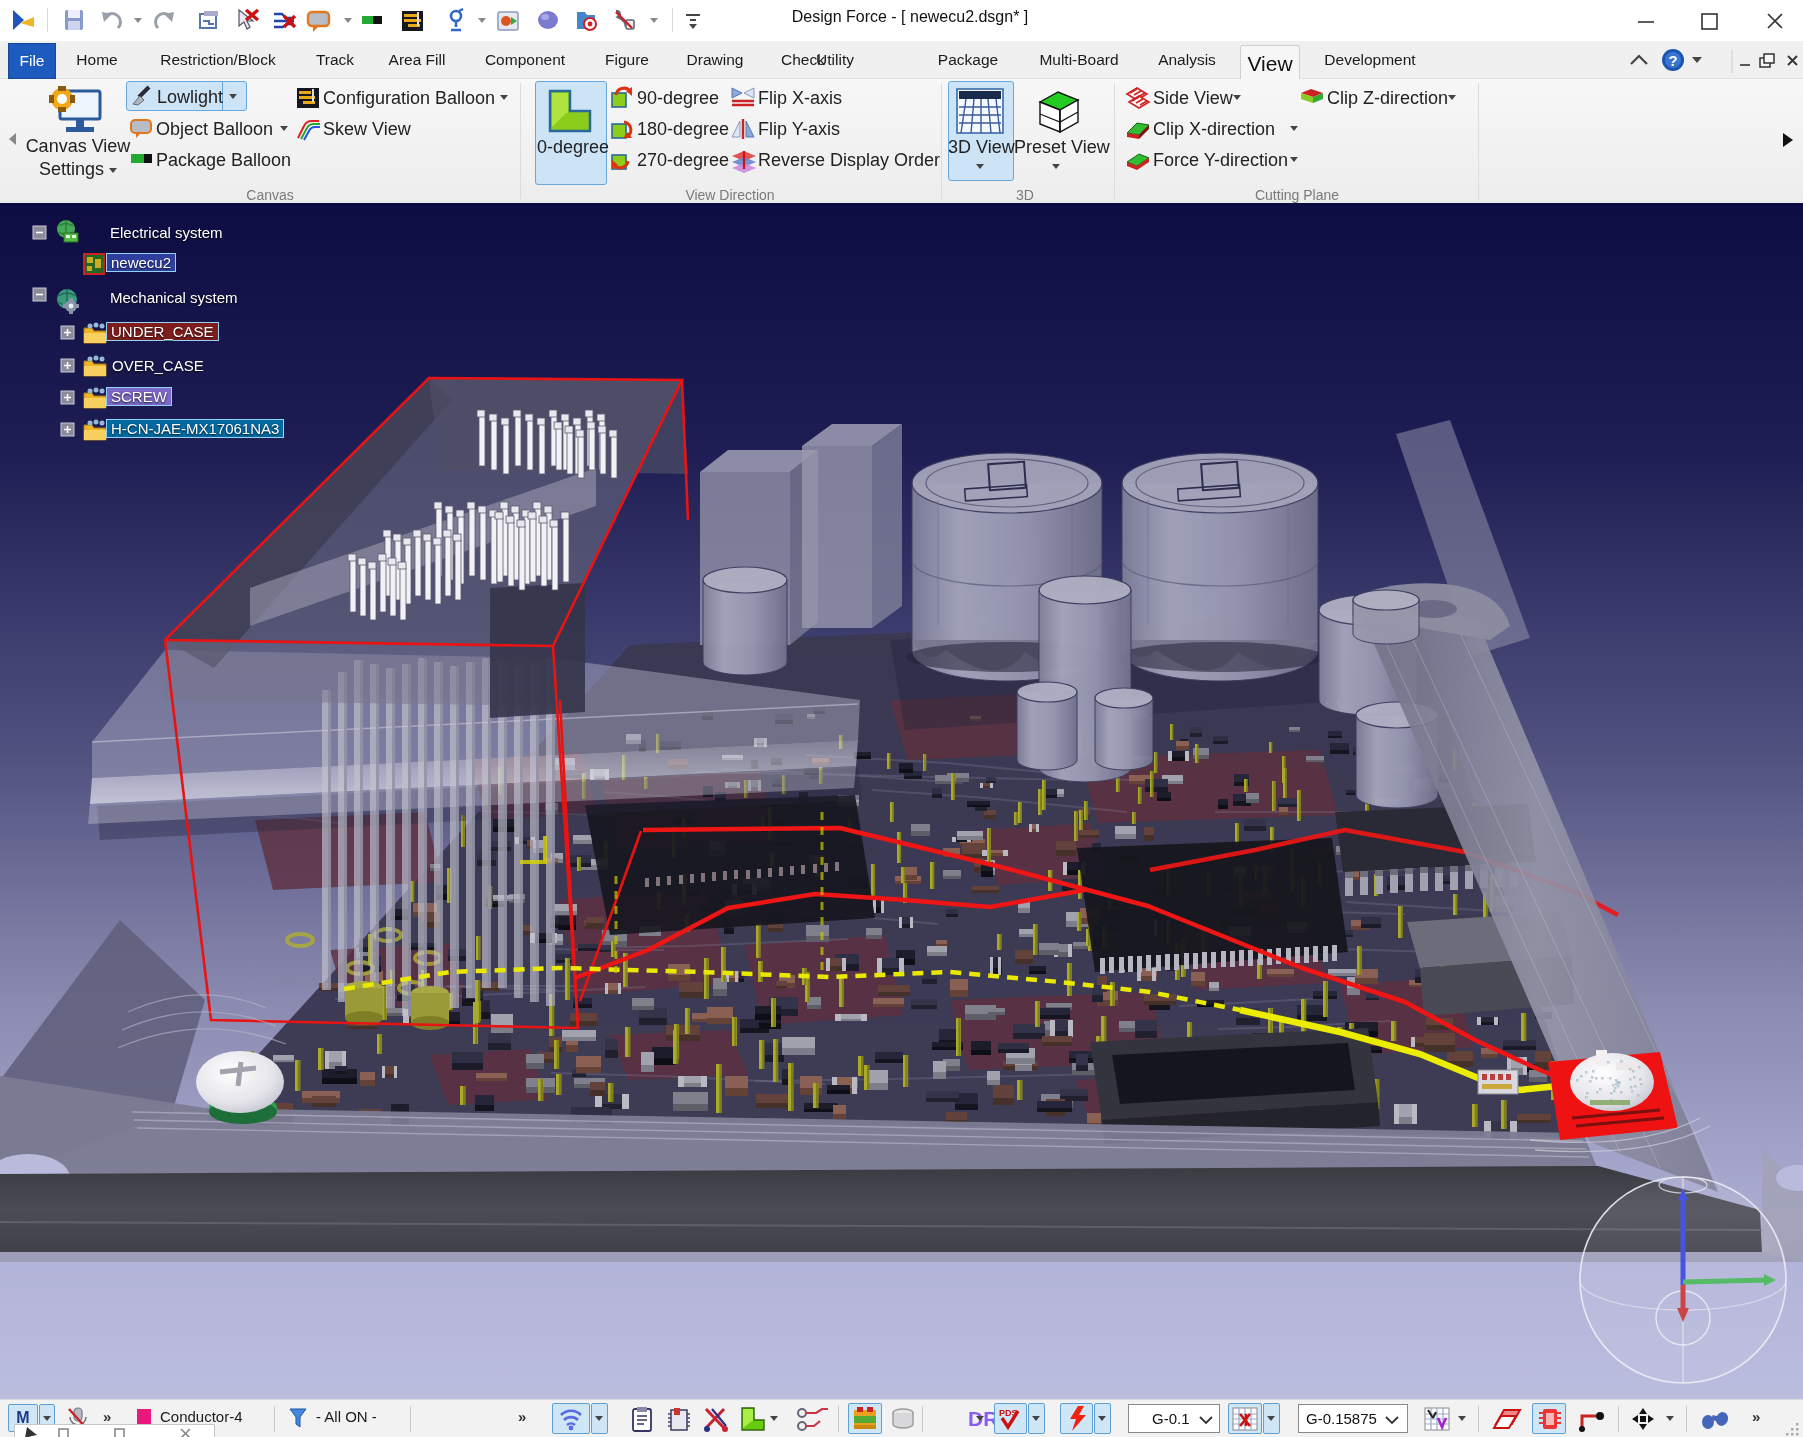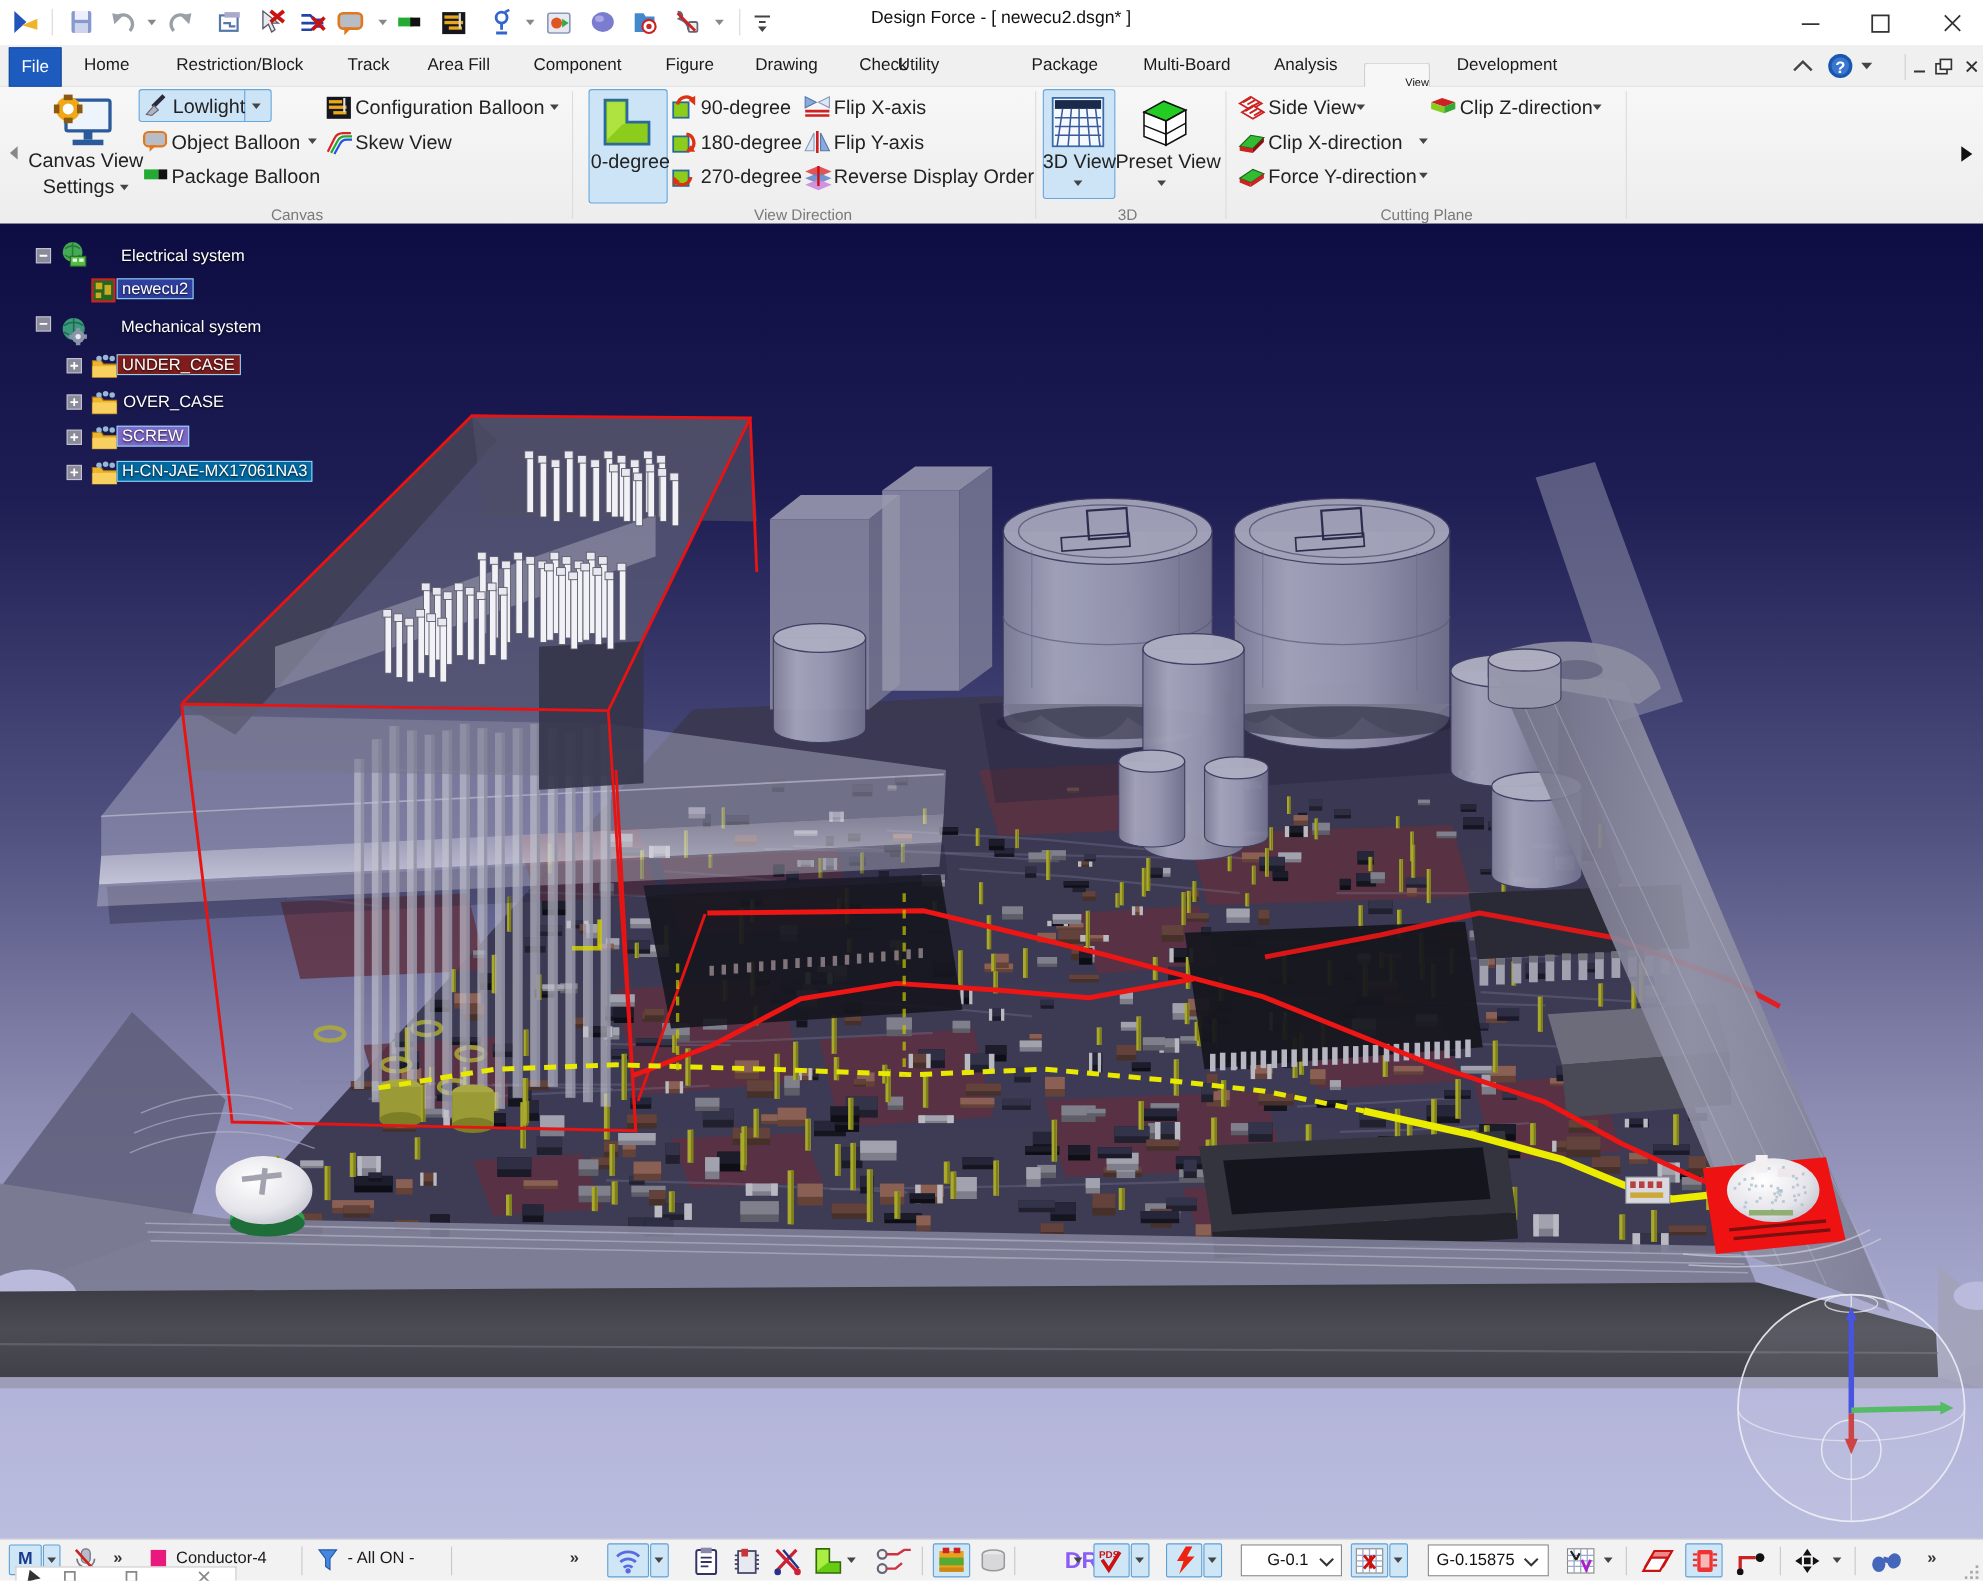--- a/index.html
+++ b/index.html
@@ -1802,21 +1802,21 @@
     <div class="tab" style="left:337px;width:160px">Area Fill</div>
     <div class="tab" style="left:445px;width:160px">Component</div>
     <div class="tab" style="left:547px;width:160px">Figure</div>
     <div class="tab" style="left:635px;width:160px">Drawing</div>
     <div class="tab" style="left:723px;width:160px">Check</div>
     <div class="tab" style="left:755px;width:160px">Utility</div>
     <div class="tab" style="left:888px;width:160px">Package</div>
     <div class="tab" style="left:999px;width:160px">Multi-Board</div>
     <div class="tab" style="left:1107px;width:160px">Analysis</div>
     <div class="tab" style="left:1290px;width:160px">Development</div>
-    <div class="abs" style="left:1240px;top:16px;width:60px;height:38px;background:#f7f7f7;border:1px solid #d0d0d0;border-bottom:none;border-radius:3px 3px 0 0;text-align:right;line-height:36px;font-size:10px;color:#111">View</div>
+    <div class="abs" style="left:1240px;top:4px;width:60px;height:38px;background:#f7f7f7;border:1px solid #d0d0d0;border-bottom:none;border-radius:3px 3px 0 0;text-align:center;line-height:36px;font-size:21px;color:#111">View</div>
     <svg class="abs" style="left:1628px;top:8px" width="175" height="24">
       <path d="M 3,15 l 8,-8 l 8,8" fill="none" stroke="#444" stroke-width="2.2"></path>
       <circle cx="45" cy="11" r="11" fill="#1a56b0"></circle>
       <circle cx="45" cy="11" r="8" fill="#3a76d0"></circle>
       <text x="45" y="17" font-size="15" font-weight="bold" fill="#fff" text-anchor="middle">?</text>
       <polygon points="64,8 74,8 69,14" fill="#444"></polygon>
       <path d="M 104,0 v 24" stroke="#d0d0d0" stroke-width="1"></path>
       <path d="M 112,16 h 10" stroke="#333" stroke-width="1.6"></path>
       <rect x="132" y="9" width="10" height="9" fill="#f7f7f7" stroke="#333" stroke-width="1.5"></rect>
       <rect x="136" y="5" width="10" height="9" fill="#f7f7f7" stroke="#333" stroke-width="1.5"></rect>

